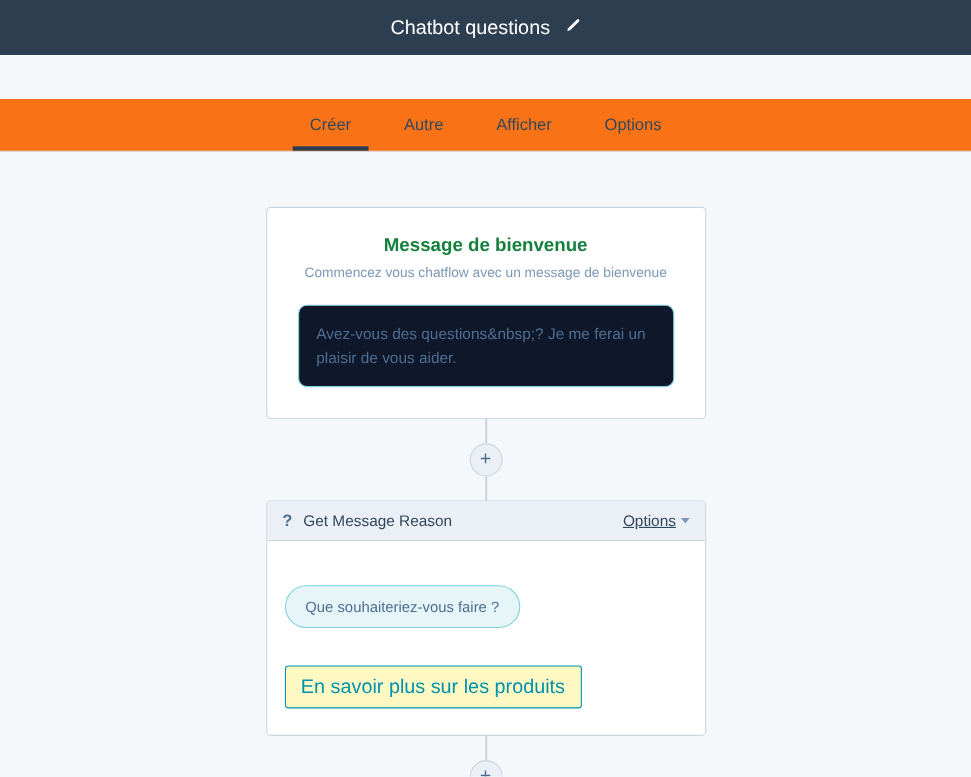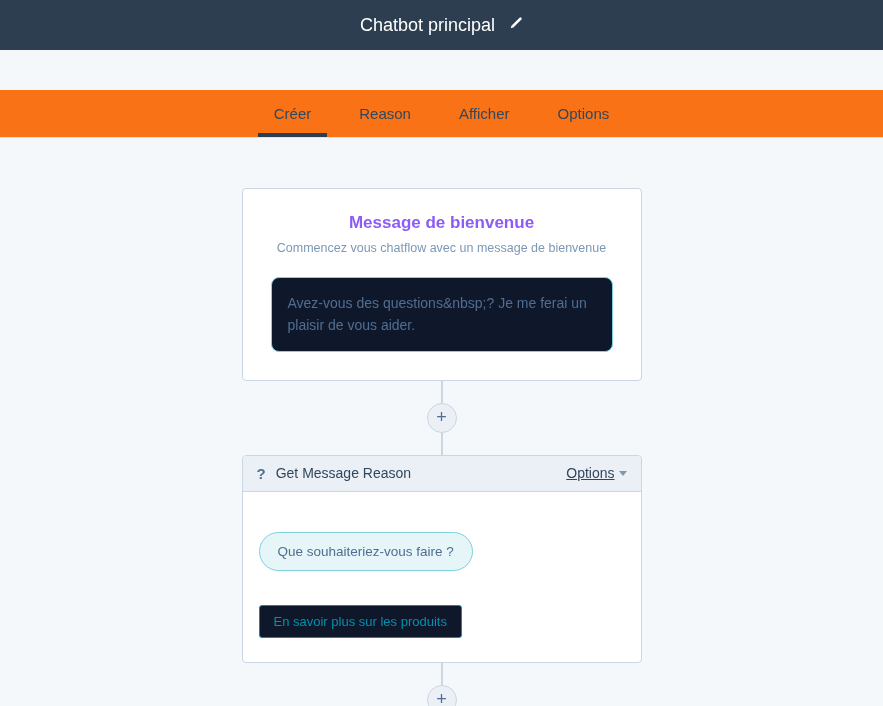--- a/index.html
+++ b/index.html
@@ -67,21 +67,21 @@
     border: 1px solid #cbd6e2;
     border-radius: 4px;
   }
   .welcome-card {
     padding: 24px 28px 28px 28px;
     text-align: center;
   }
   .welcome-title {
     font-size: 17px;
     font-weight: 600;
-    color: #8b5cf6;
+    color: #15803d;
     margin-bottom: 8px;
   }
   .welcome-sub {
     font-size: 12.5px;
     color: #7c98b6;
     margin-bottom: 22px;
   }
   .bubble {
     background: #0f172a;
     border: 1.5px solid #7fd1de;
@@ -158,41 +158,41 @@
   }
   .chips {
     display: flex;
     flex-wrap: wrap;
     gap: 10px;
   }
   .chip {
     border: 1px solid #0091ae;
     border-radius: 3px;
     padding: 8px 14px;
-    font-size: 13px;
+    font-size: 18px;
     color: #0091ae;
-    background: #0f172a;
+    background: #fef9c3;
     cursor: pointer;
   }
 </style>
 </head>
 <body>
 
 <div class="header">
-  <span class="header-title">Chatbot principal</span>
+  <span class="header-title">Chatbot questions</span>
   <span>
     <svg class="pencil-icon" viewBox="0 0 16 16" fill="currentColor">
       <path d="M12.1 1.9a1.5 1.5 0 0 1 2.1 2.1L5 13.2 2 14l.8-3L12.1 1.9z"></path>
     </svg>
   </span>
 </div>
 
 <div class="tabs">
   <div class="tab active">Créer</div>
-  <div class="tab">Reason</div>
+  <div class="tab">Autre</div>
   <div class="tab">Afficher</div>
   <div class="tab">Options</div>
 </div>
 
 <div class="canvas">
 
   <div class="card welcome-card">
     <div class="welcome-title">Message de bienvenue</div>
     <div class="welcome-sub">Commencez vous chatflow avec un message de bienvenue</div>
     <div class="bubble">Avez-vous des questions&amp;nbsp;? Je me ferai un plaisir de vous aider.</div>

